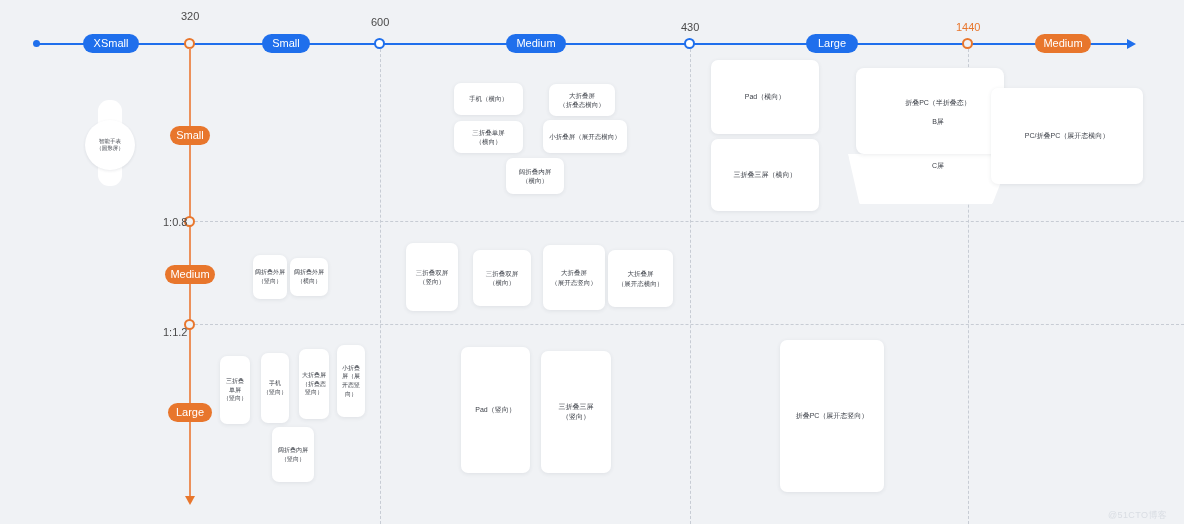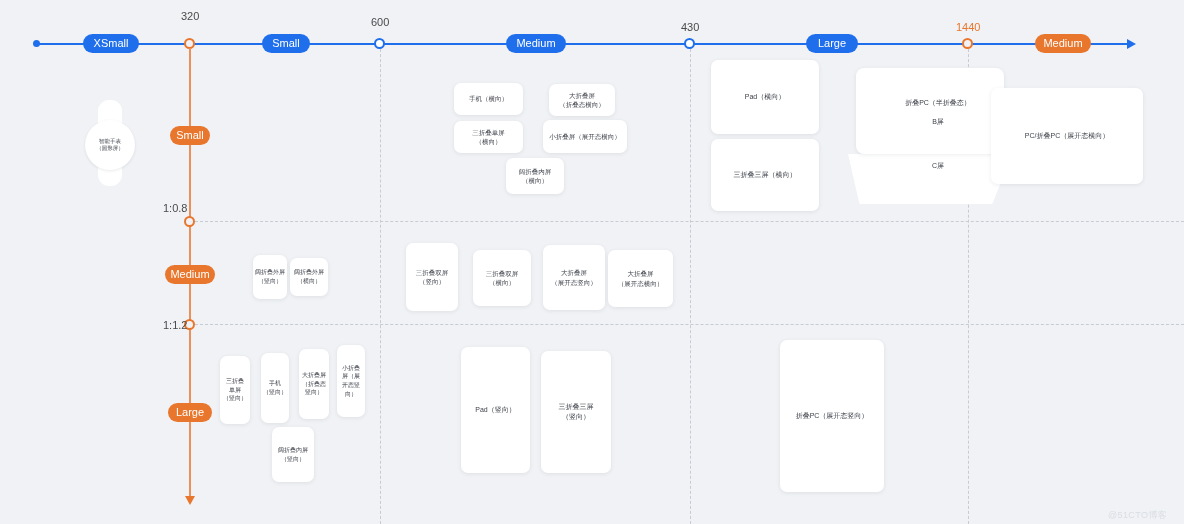--- a/index.html
+++ b/index.html
@@ -101,22 +101,22 @@
   <div class="pill blue" style="left:506px;top:34px;width:60px;">Medium</div>
   <div class="pill blue" style="left:806px;top:34px;width:52px;">Large</div>
   <div class="pill orange" style="left:1035px;top:34px;width:56px;">Medium</div>
 
   <div class="vaxis-line" style="left:189px;top:48px;height:450px;"></div>
   <div class="vaxis-arrow" style="left:185px;top:496px;"></div>
 
   <div class="node orange" style="left:184px;top:216px;"></div>
   <div class="node orange" style="left:184px;top:319px;"></div>
 
-  <div class="tick-label" style="left:163px;top:202px;">1:0.8</div>
-  <div class="tick-label" style="left:163px;top:319px;">1:1.2</div>
+  <div class="tick-label" style="left:163px;top:216px;">1:0.8</div>
+  <div class="tick-label" style="left:163px;top:326px;">1:1.2</div>
 
   <div class="pill orange" style="left:170px;top:126px;width:40px;">Small</div>
   <div class="pill orange" style="left:165px;top:265px;width:50px;">Medium</div>
   <div class="pill orange" style="left:168px;top:403px;width:44px;">Large</div>
 
   <div class="watch" style="left:85px;top:100px;width:50px;height:86px;">
     <div class="band"></div>
     <div class="face">
       <span style="font-size:5.5px;white-space:pre-line;">智能手表
 （圆形屏）</span>

